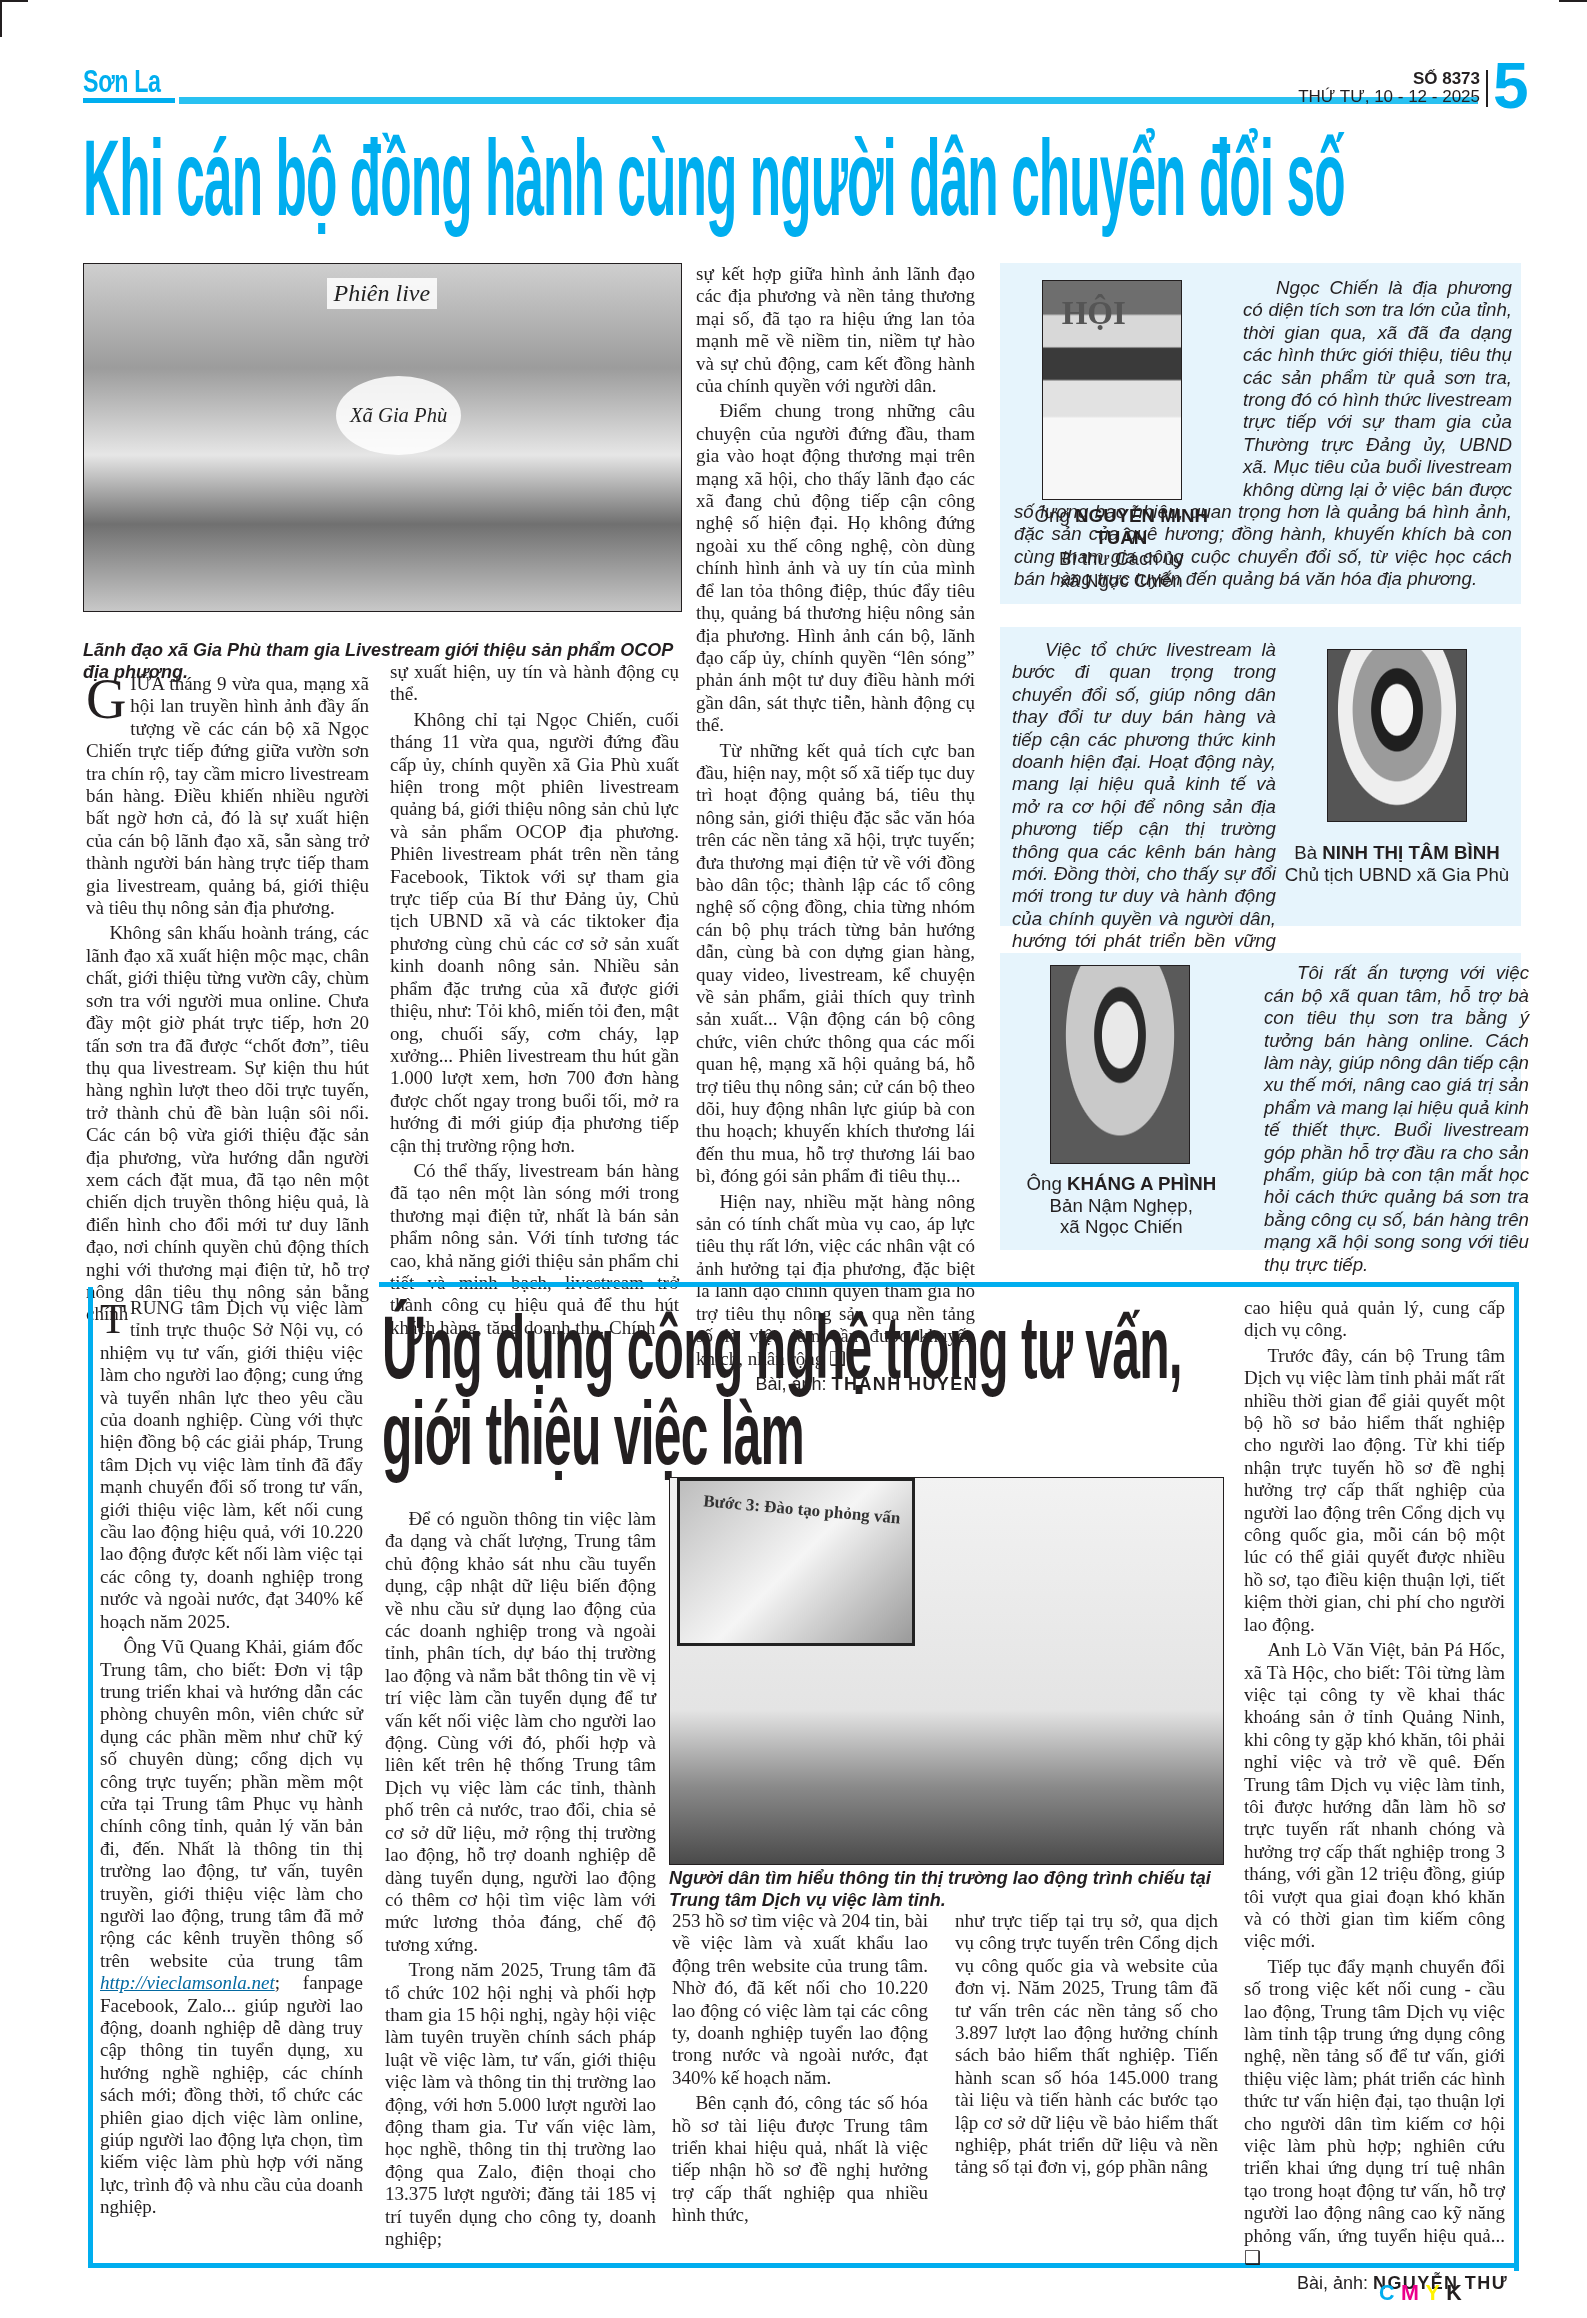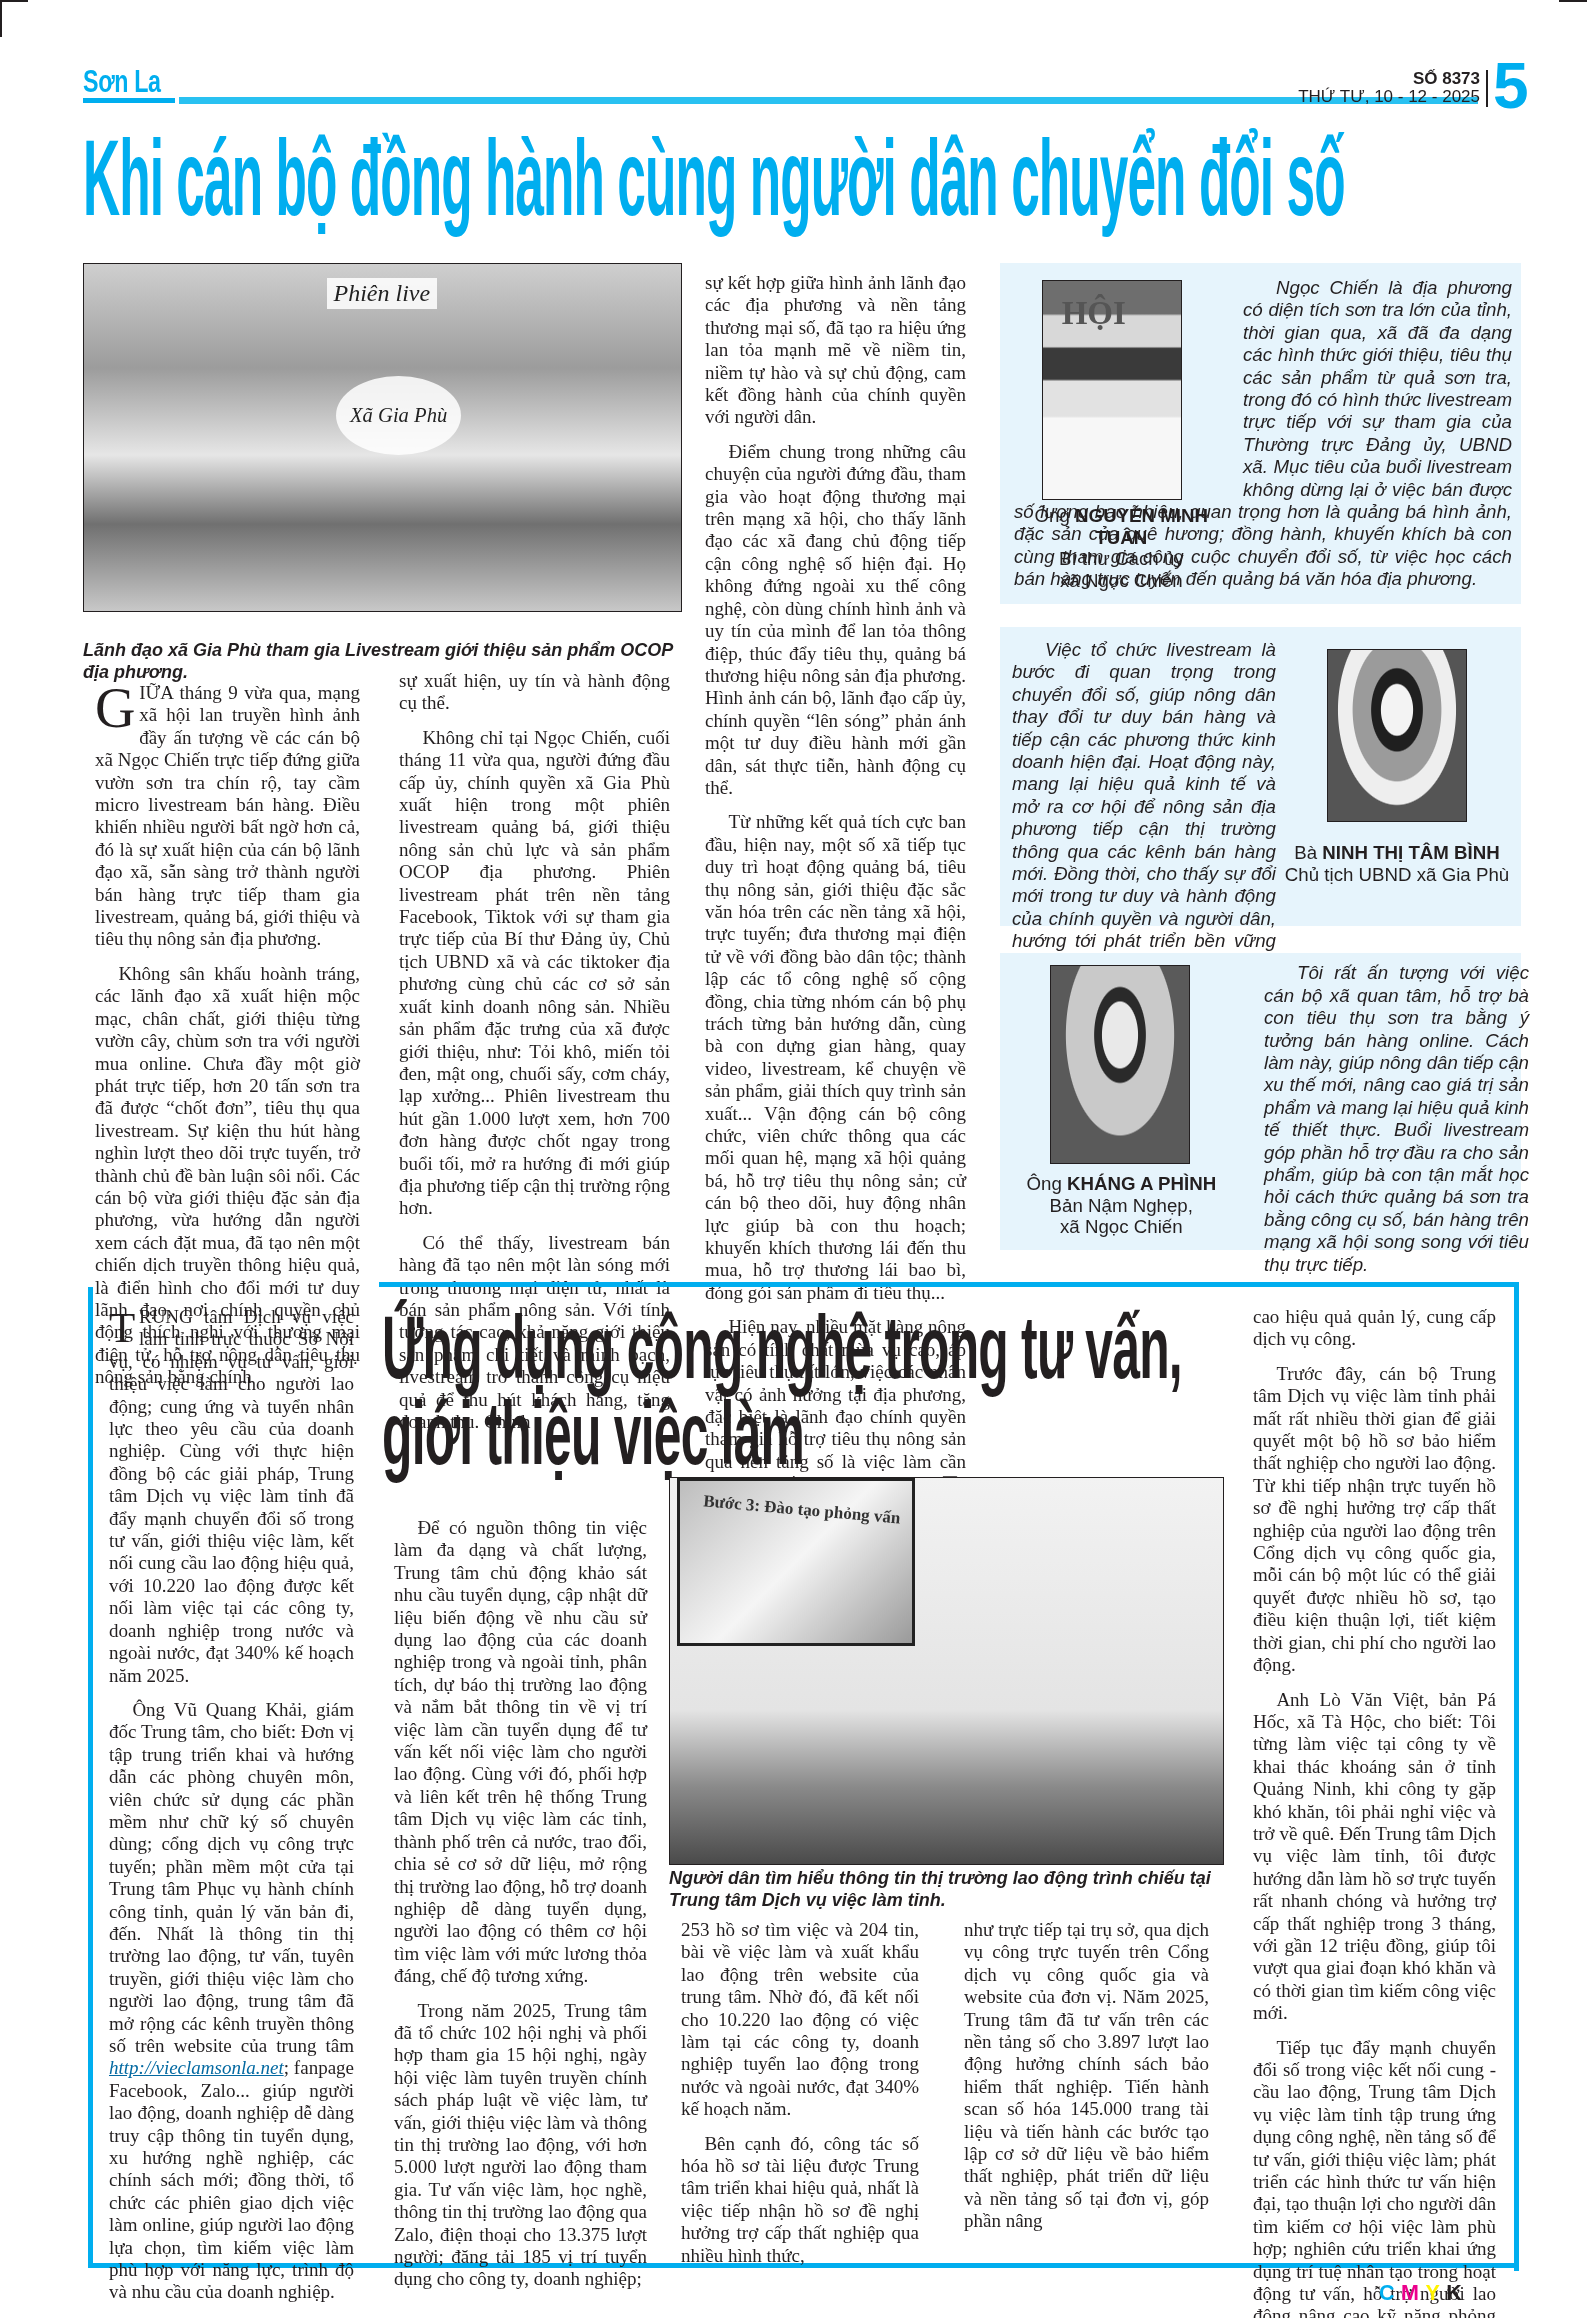--- a/index.html
+++ b/index.html
@@ -1,21 +1,21 @@
 <!DOCTYPE html>
 <html style="font-size:7.5px"><head>
 <meta charset="utf-8">
 <style>
   html,body{margin:0;padding:0;background:#fff;}
   body{width:1587px;height:2319px;position:relative;overflow:hidden;color:#231f20;}
   .abs{position:absolute;}
   .serif{font-family:"Liberation Serif","DejaVu Serif",serif;}
   .sans{font-family:"Liberation Sans","DejaVu Sans",sans-serif;}
   .body-text{font-family:"Liberation Serif","DejaVu Serif",serif;font-size:19px;line-height:22.4px;text-align:justify;}
-  .body-text p{margin:12px;text-indent:23.4px;}
+  .body-text p{margin:3px;text-indent:23.4px;}
   .body-text p.noindent{text-indent:0;}
   .dropcap{float:left;font-size:56px;line-height:47px;margin:2.8px 3.7px 0 0;font-family:"Liberation Serif","DejaVu Serif",serif;}
   
   .section-name{left:83px;top:64px;font-family:"Liberation Sans",sans-serif;font-weight:bold;font-size:31px;color:#00aeef;transform:scaleX(.75);transform-origin:left top;letter-spacing:-0.5px;}
   .rule-short{left:83px;top:98px;width:92px;height:4.7px;background:#00aeef;}
   .rule-long{left:179px;top:97px;width:1299px;height:6.5px;background:#29c1f1;}
   .issue{right:107px;top:70px;text-align:right;font-family:"Liberation Sans",sans-serif;font-size:17px;line-height:18px;}
   .issue b{font-weight:bold;}
   .vbar{left:1486px;top:70px;width:1.9px;height:37px;background:#231f20;}
   .pagenum{left:1493px;top:56px;font-family:"Liberation Sans",sans-serif;font-weight:bold;font-size:64px;color:#00aeef;line-height:61px;}

